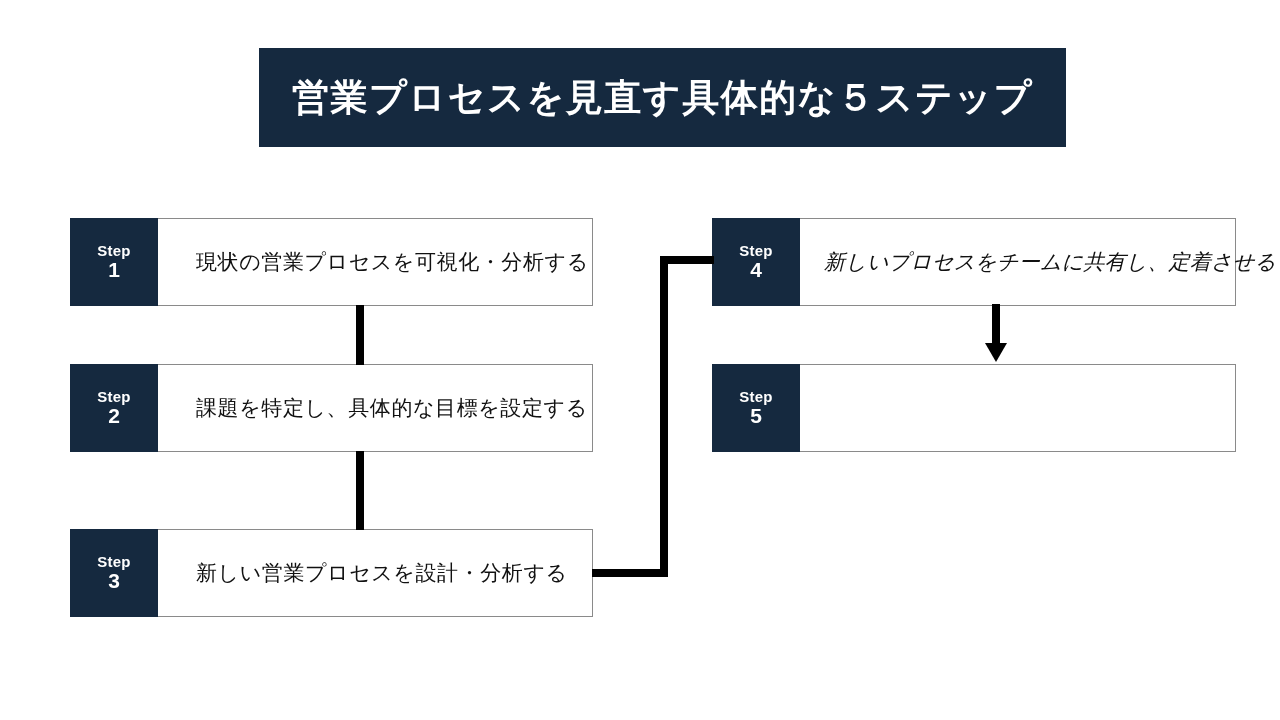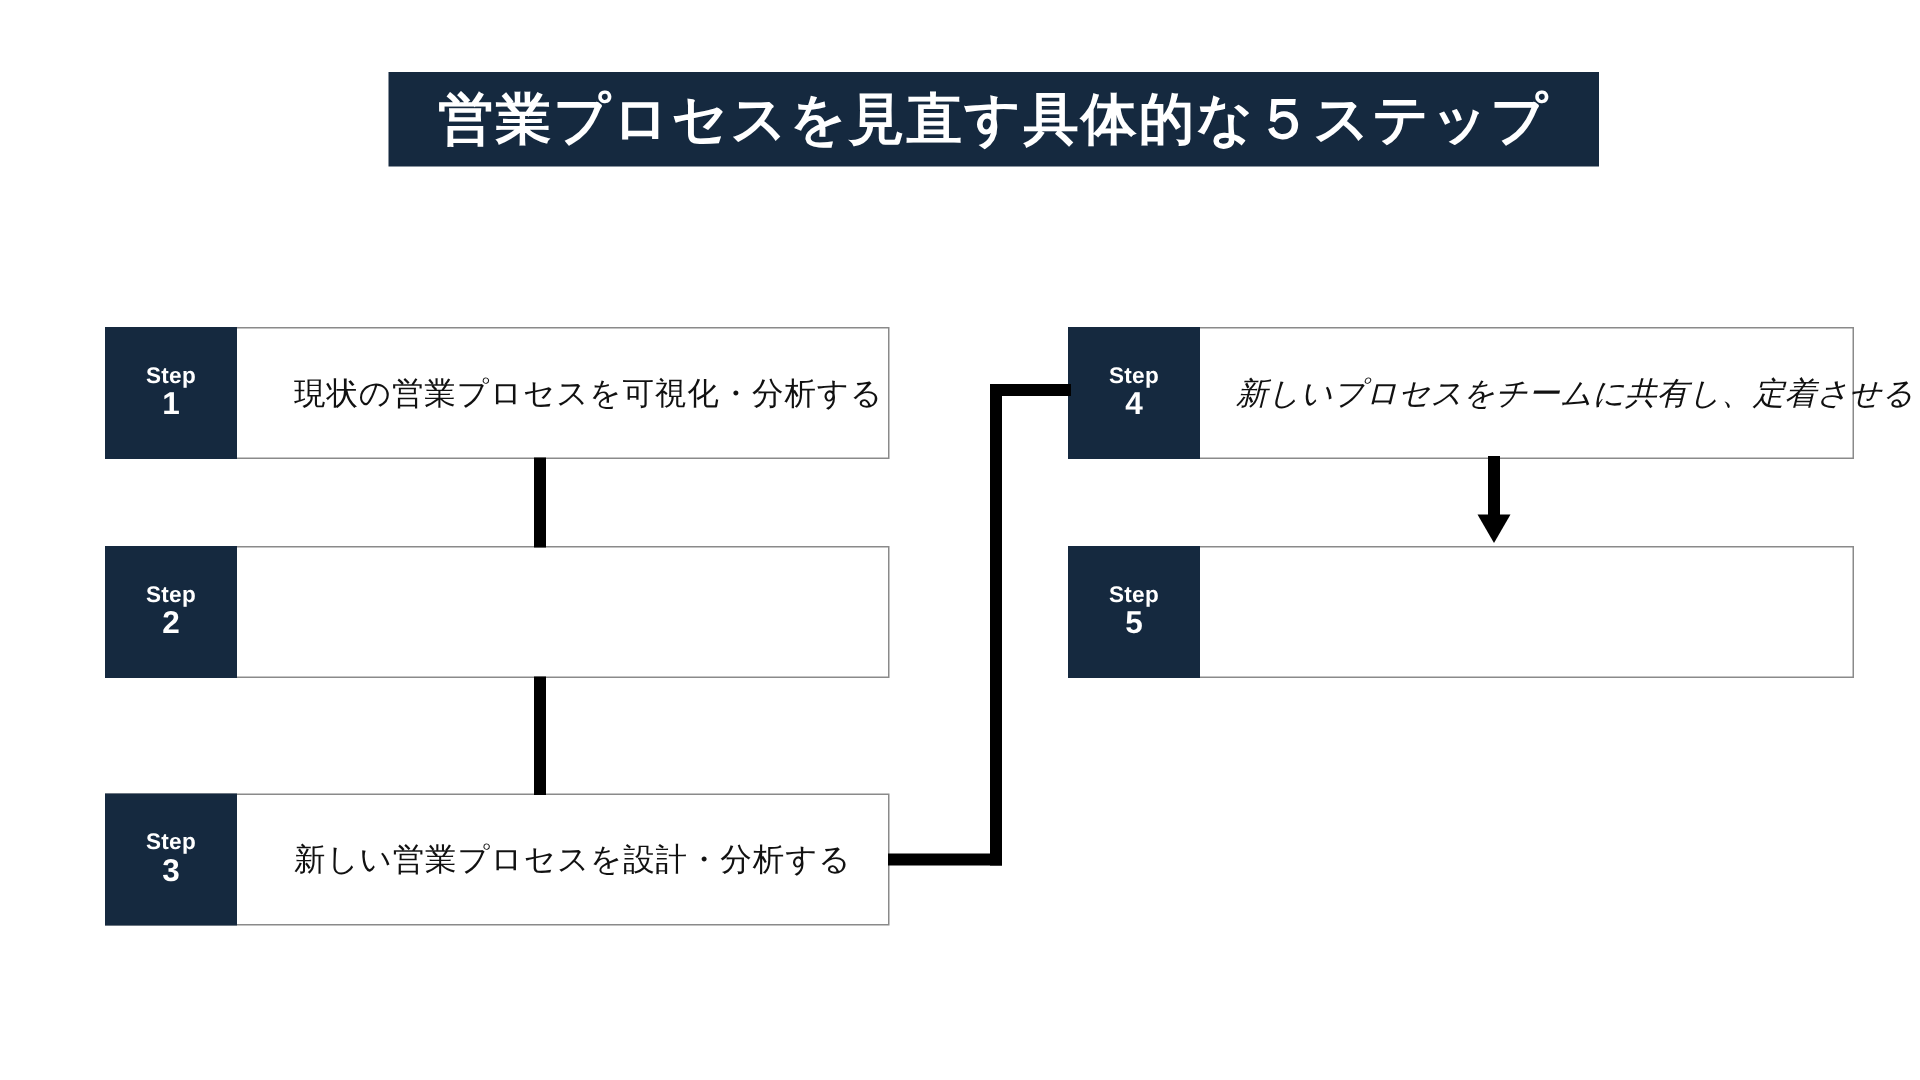--- a/index.html
+++ b/index.html
@@ -21,21 +21,21 @@
     height: 720px;
     background: #ffffff;
   }
 
   
   .title-band {
     position: absolute;
     left: 259px;
     top: 48px;
     width: 807px;
-    height: 63px;
+    height: 99px;
     background: #15293f;
     display: flex;
     align-items: center;
     justify-content: center;
   }
   .title-text {
     color: #ffffff;
     font-size: 37px;
     font-weight: 700;
     letter-spacing: 1.5px;
@@ -140,20 +140,21 @@
       <span class="num">1</span>
     </div>
     <div class="step-text">現状の営業プロセスを可視化・分析する</div>
   </div>
 
   <div class="step-box" id="box-2">
     <div class="step-badge">
       <span class="lbl">Step</span>
       <span class="num">2</span>
     </div>
+    <div class="step-text">課題を特定し、具体的な目標を設定する</div>
   </div>
 
   <div class="step-box" id="box-3">
     <div class="step-badge">
       <span class="lbl">Step</span>
       <span class="num">3</span>
     </div>
     <div class="step-text">新しい営業プロセスを設計・分析する</div>
   </div>
 

